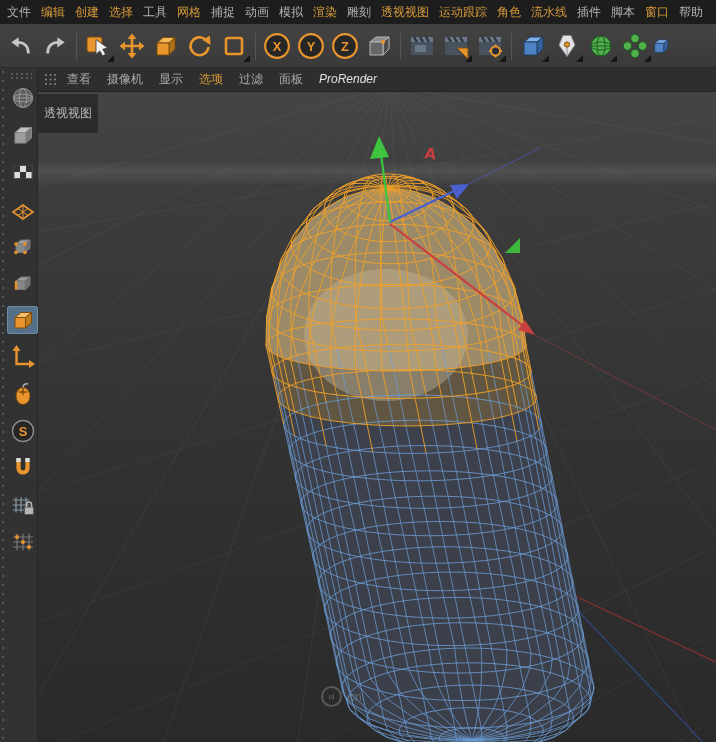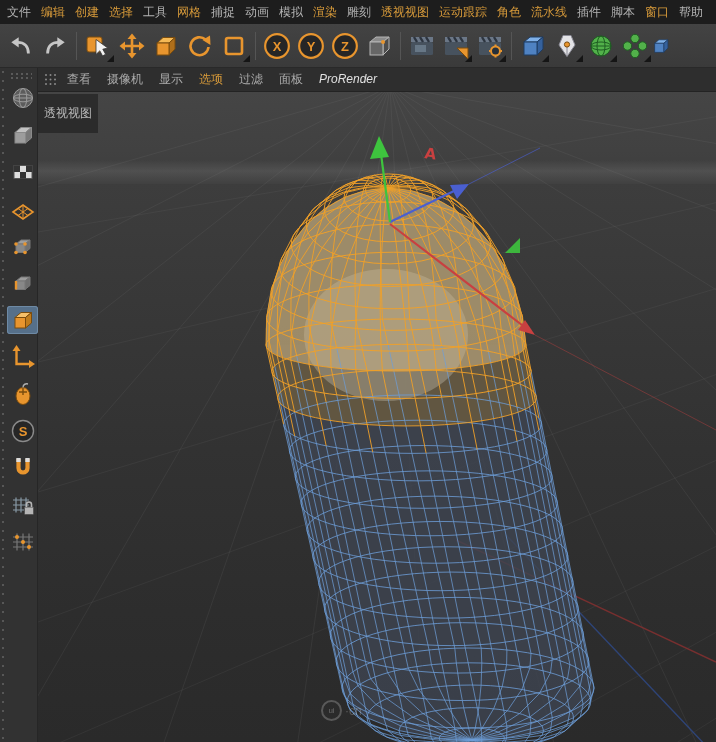--- a/index.html
+++ b/index.html
@@ -40,21 +40,21 @@
   .ptool.active{background:#56708a;box-shadow:inset 0 0 0 1px #6e8aa5;}
 
   
   .viewport{position:absolute;left:38px;top:92px;width:678px;height:650px;overflow:hidden;
     background:linear-gradient(180deg,#454545 0%,#414141 9%,#3d3d3d 14%,#383838 32%,#323232 55%,#2d2d2d 80%,#2a2a2a 100%);}
   .horizon{position:absolute;left:0;top:68px;width:678px;height:24px;
     background:linear-gradient(180deg,rgba(255,255,255,0) 0%,rgba(255,255,255,0.09) 45%,rgba(255,255,255,0.02) 100%);}
   #scene{position:absolute;left:0;top:0;}
   .vplabel{position:absolute;left:0;top:2px;background:rgba(28,28,28,0.6);color:#b9b9b9;
     font-size:12px;line-height:15px;padding:12px 6px;}
-  .watermark{position:absolute;left:283px;top:608px;display:flex;align-items:center;gap:3px;}
+  .watermark{position:absolute;left:283px;top:594px;display:flex;align-items:center;gap:3px;}
   .wm-ring{width:17px;height:17px;border:2px solid rgba(255,255,255,0.22);border-radius:50%;
     color:rgba(255,255,255,0.28);font-size:8px;display:flex;align-items:center;justify-content:center;}
   .wm-text{color:rgba(255,255,255,0.22);font-size:12px;}
 </style>
 </head>
 <body>
 
 <div id="app">
 
   <div class="menubar">

